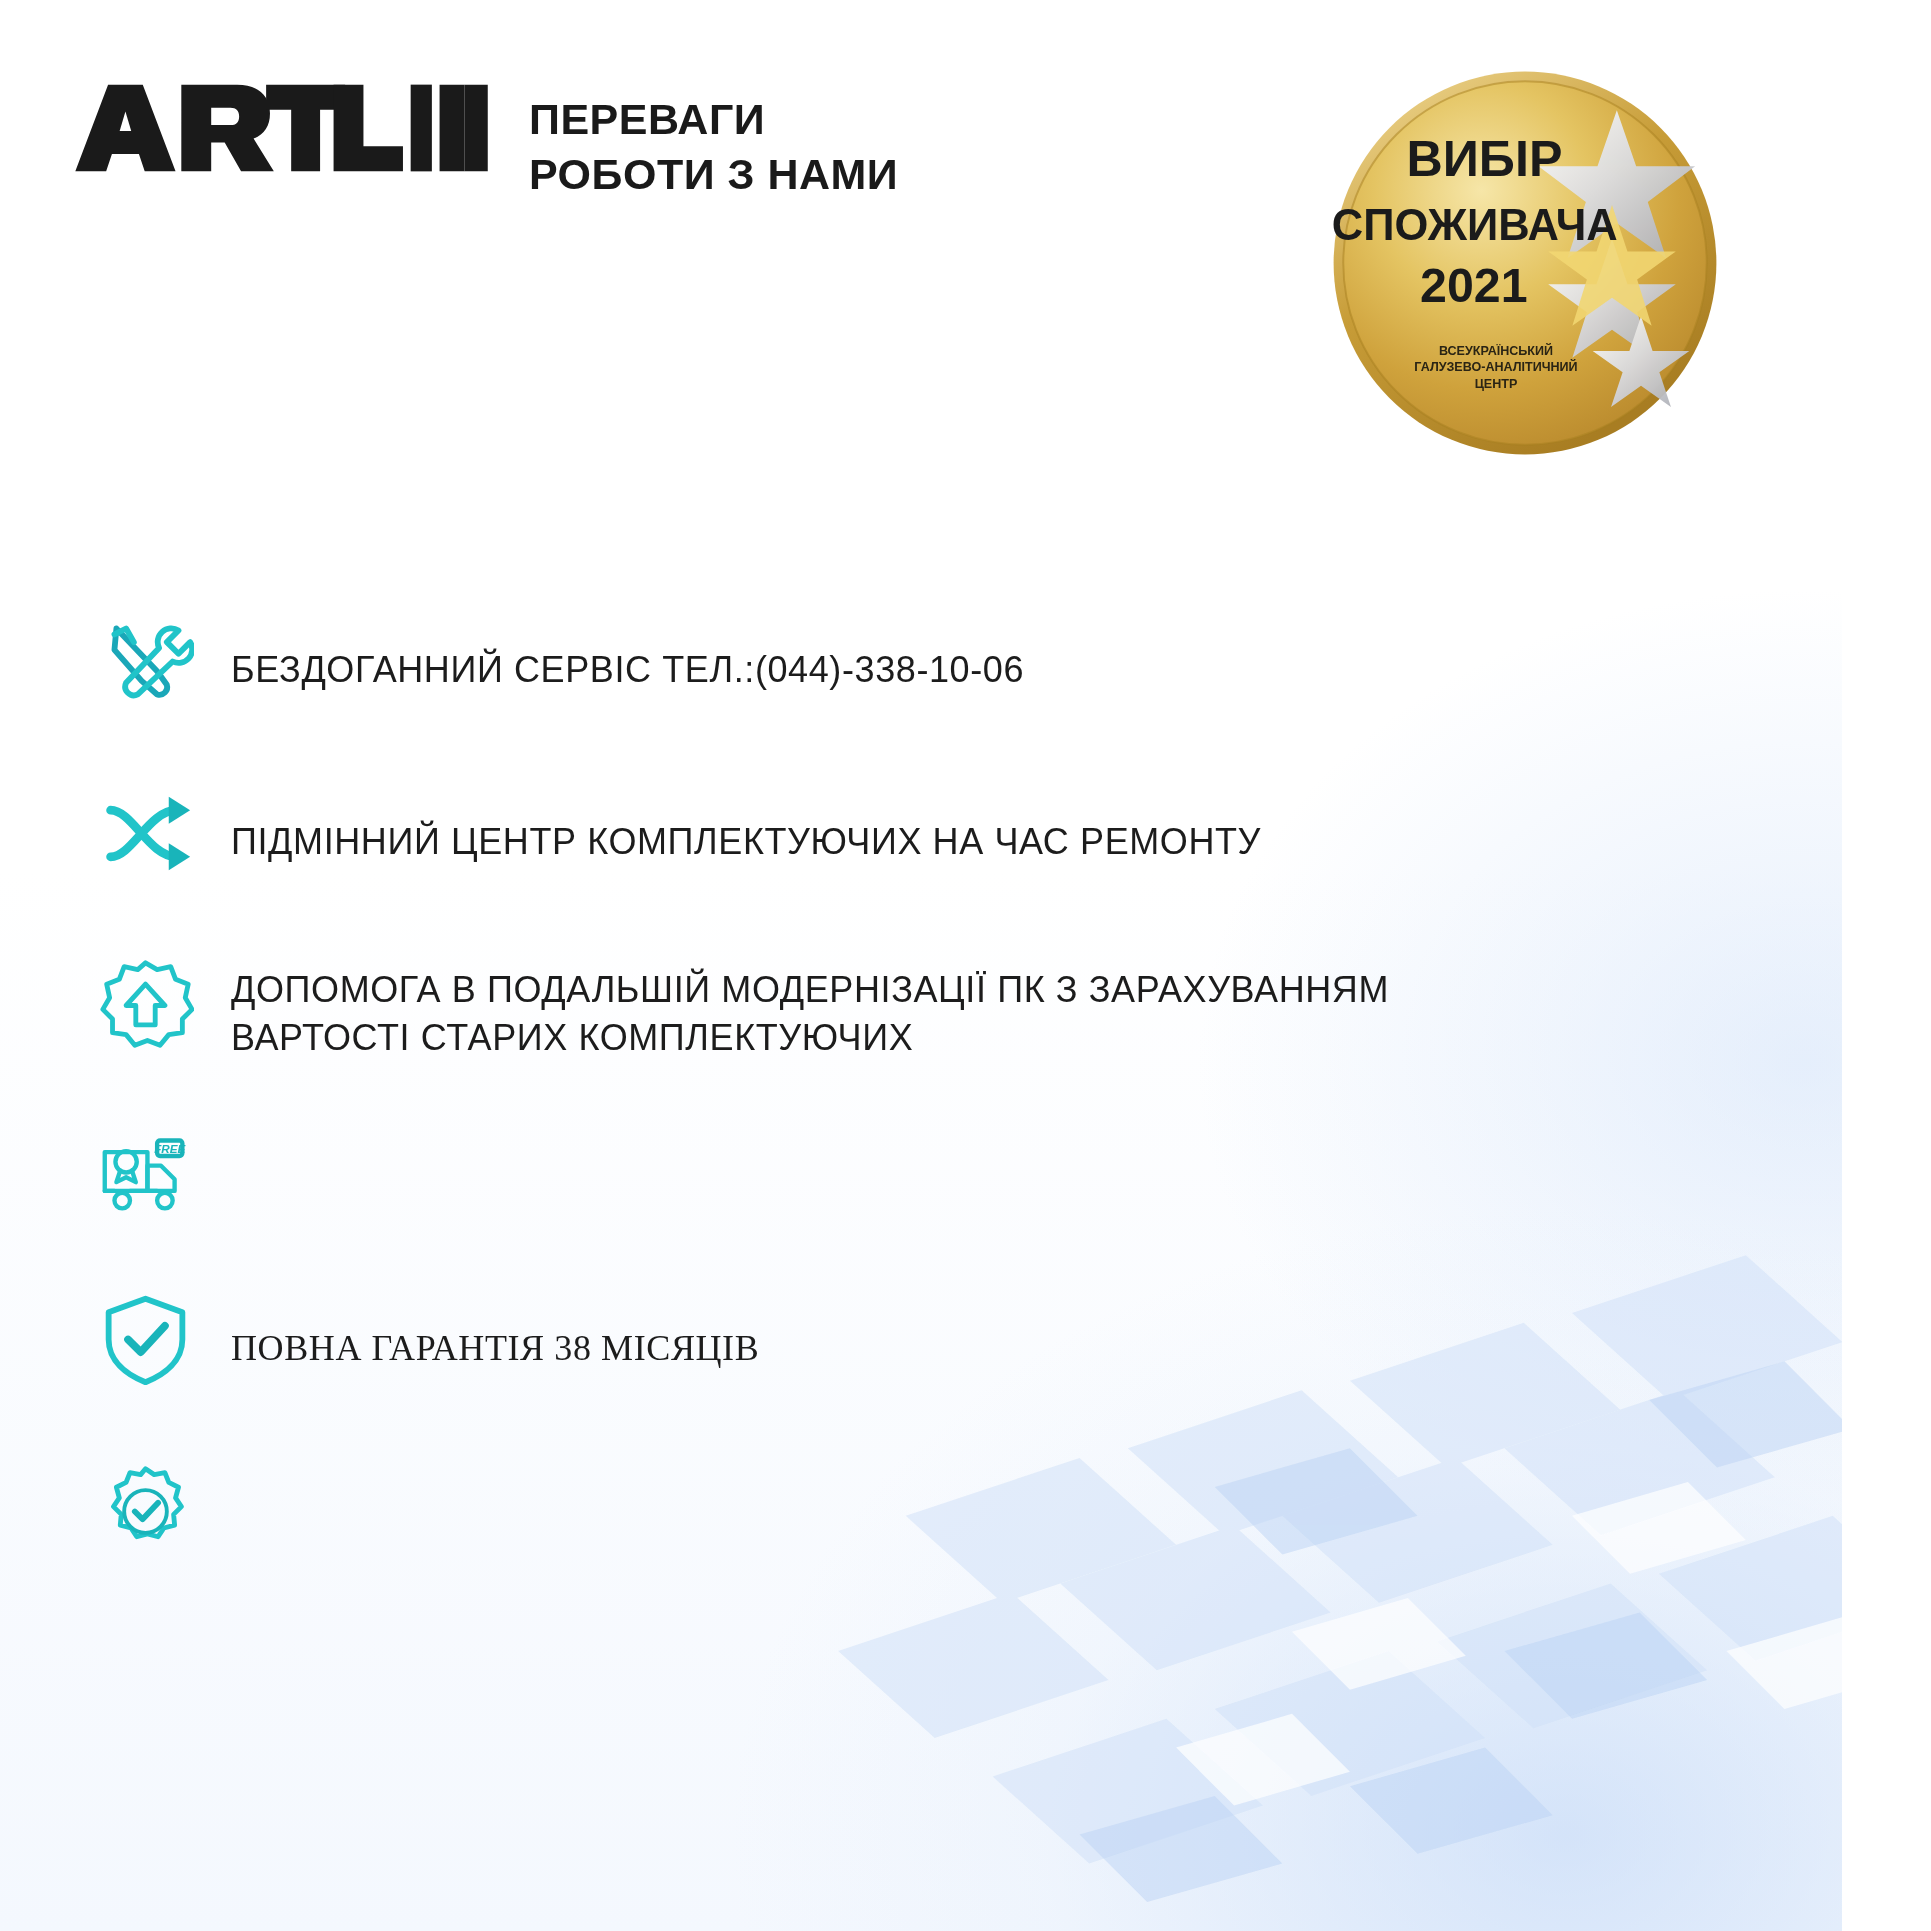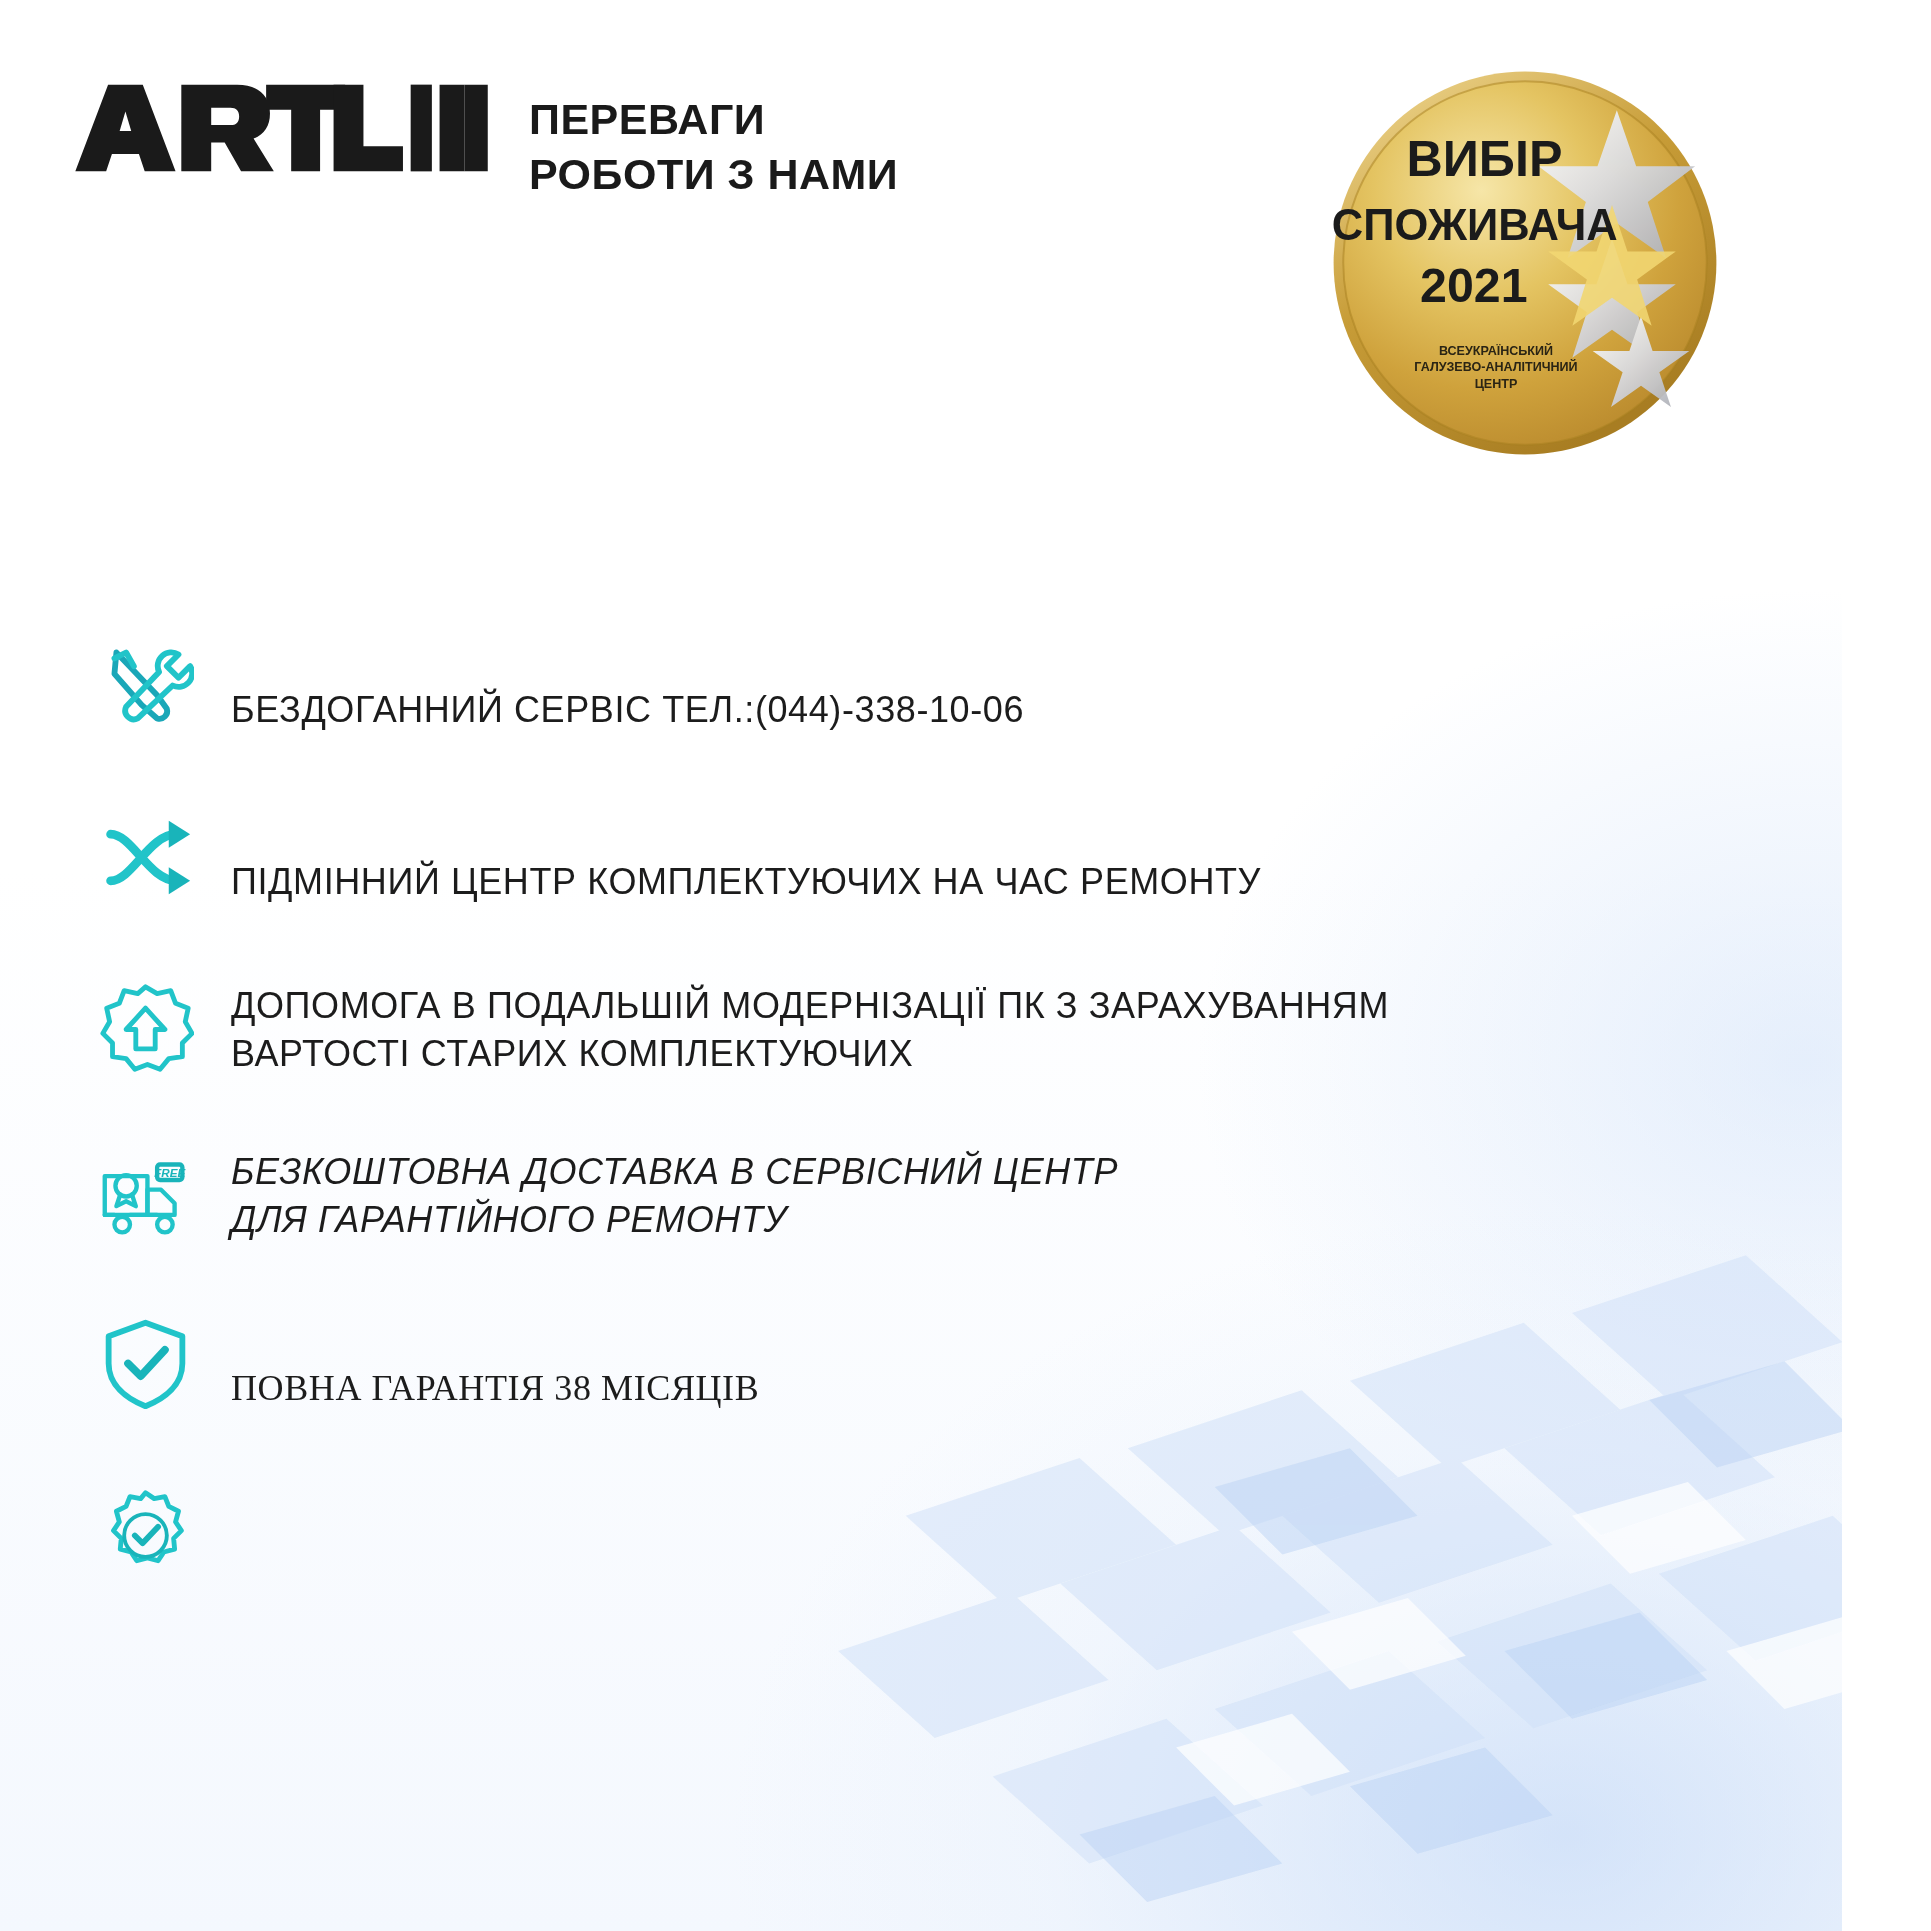--- a/index.html
+++ b/index.html
@@ -75,21 +75,21 @@
   .features {
     position: absolute;
     top: 589px;
     left: 97px;
     width: 1603px;
     display: flex;
     flex-direction: column;
   }
   .feature {
     display: flex;
-    align-items: flex-end;
+    align-items: center;
     gap: 37px;
     min-height: 145px;
   }
   .feature-icon {
     width: 97px;
     height: 97px;
     flex: none;
     display: flex;
     align-items: center;
     justify-content: center;
@@ -259,22 +259,20 @@
             <circle cx="26" cy="80" r="8"></circle>
             <circle cx="70" cy="80" r="8"></circle>
             <path d="M8 70 h10 M34 70 h28"></path>
             <circle cx="30" cy="40" r="11"></circle>
             <path d="M24 49 l-4 12 10 -5 10 5 -4 -12"></path>
             <rect x="62" y="18" width="26" height="16" rx="3" stroke="#19b4ba"></rect>
             <text x="75" y="31" font-family="'Liberation Sans', sans-serif" font-size="12" font-weight="bold" fill="#19b4ba" stroke="none" text-anchor="middle">FREE</text>
           </g>
         </svg>
       </div>
-      <div class="feature-text">БЕЗКОШТОВНА ДОСТАВКА В СЕРВІСНИЙ ЦЕНТР
-ДЛЯ ГАРАНТІЙНОГО РЕМОНТУ</div>
     </div>
 
     <div class="feature f5">
       <div class="feature-icon">
         <svg viewBox="0 0 100 100" width="97" height="97">
           <path d="M50 8 L88 22 V50 C88 72 70 86 50 94 C30 86 12 72 12 50 V22 Z" fill="none" stroke="#21c4c9" stroke-width="6" stroke-linejoin="round"></path>
           <path d="M32 50 L45 63 L70 36" fill="none" stroke="#19b4ba" stroke-width="8" stroke-linecap="round" stroke-linejoin="round"></path>
         </svg>
       </div>
       <div class="feature-text">ПОВНА ГАРАНТІЯ 38 МІСЯЦІВ</div>

